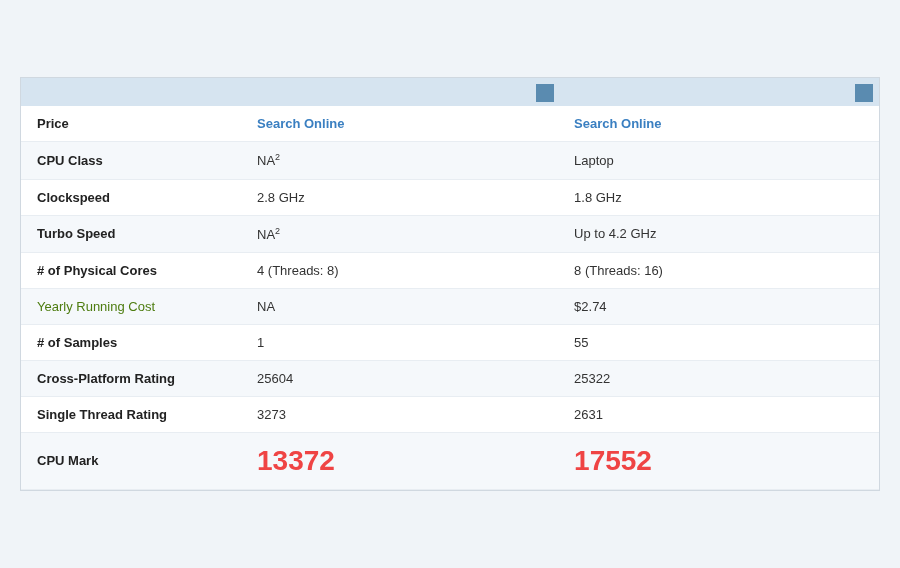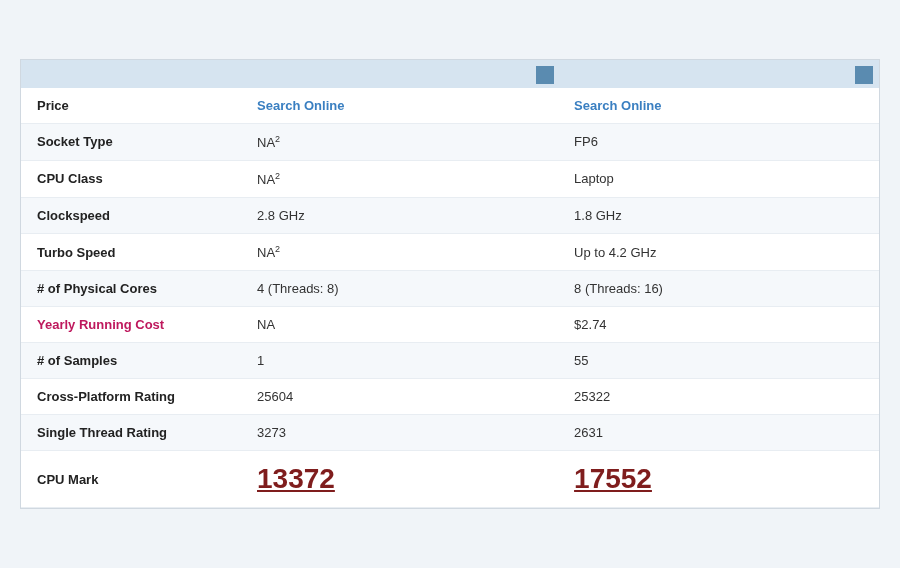--- a/index.html
+++ b/index.html
@@ -79,28 +79,27 @@
       width: calc((100% - 220px) / 2);
       font-size: 13px;
     }
     .link-blue {
       color: #3a7fc1;
       text-decoration: none;
       cursor: pointer;
       font-weight: bold;
     }
     .yearly-cost-label {
-      color: #be185d;
-      font-weight: bold;
+      color: #4d7c0f;
+      font-weight: normal;
     }
     .cpu-mark-value {
-      color: #7f1d1d;
+      color: #ef4444;
       font-size: 28px;
       font-weight: bold;
-      text-decoration: underline;
     }
     sup {
       font-size: 9px;
       vertical-align: super;
     }
     .last-row td {
       padding: 12px 16px;
     }
   </style>
 </head>
@@ -119,25 +118,20 @@
       <div class="close-btn"></div>
     </div>
   </div>
 
   <table class="data-table">
     <tbody id="table-body">
     <tr>
           <td>Price</td>
           <td><a class="link-blue">Search Online</a></td>
           <td><a class="link-blue">Search Online</a></td>
-        </tr>
-        <tr>
-          <td>Socket Type</td>
-          <td>NA<sup>2</sup></td>
-          <td>FP6</td>
         </tr>
         <tr>
           <td>CPU Class</td>
           <td>NA<sup>2</sup></td>
           <td>Laptop</td>
         </tr>
         <tr>
           <td>Clockspeed</td>
           <td>2.8 GHz</td>
           <td>1.8 GHz</td>

